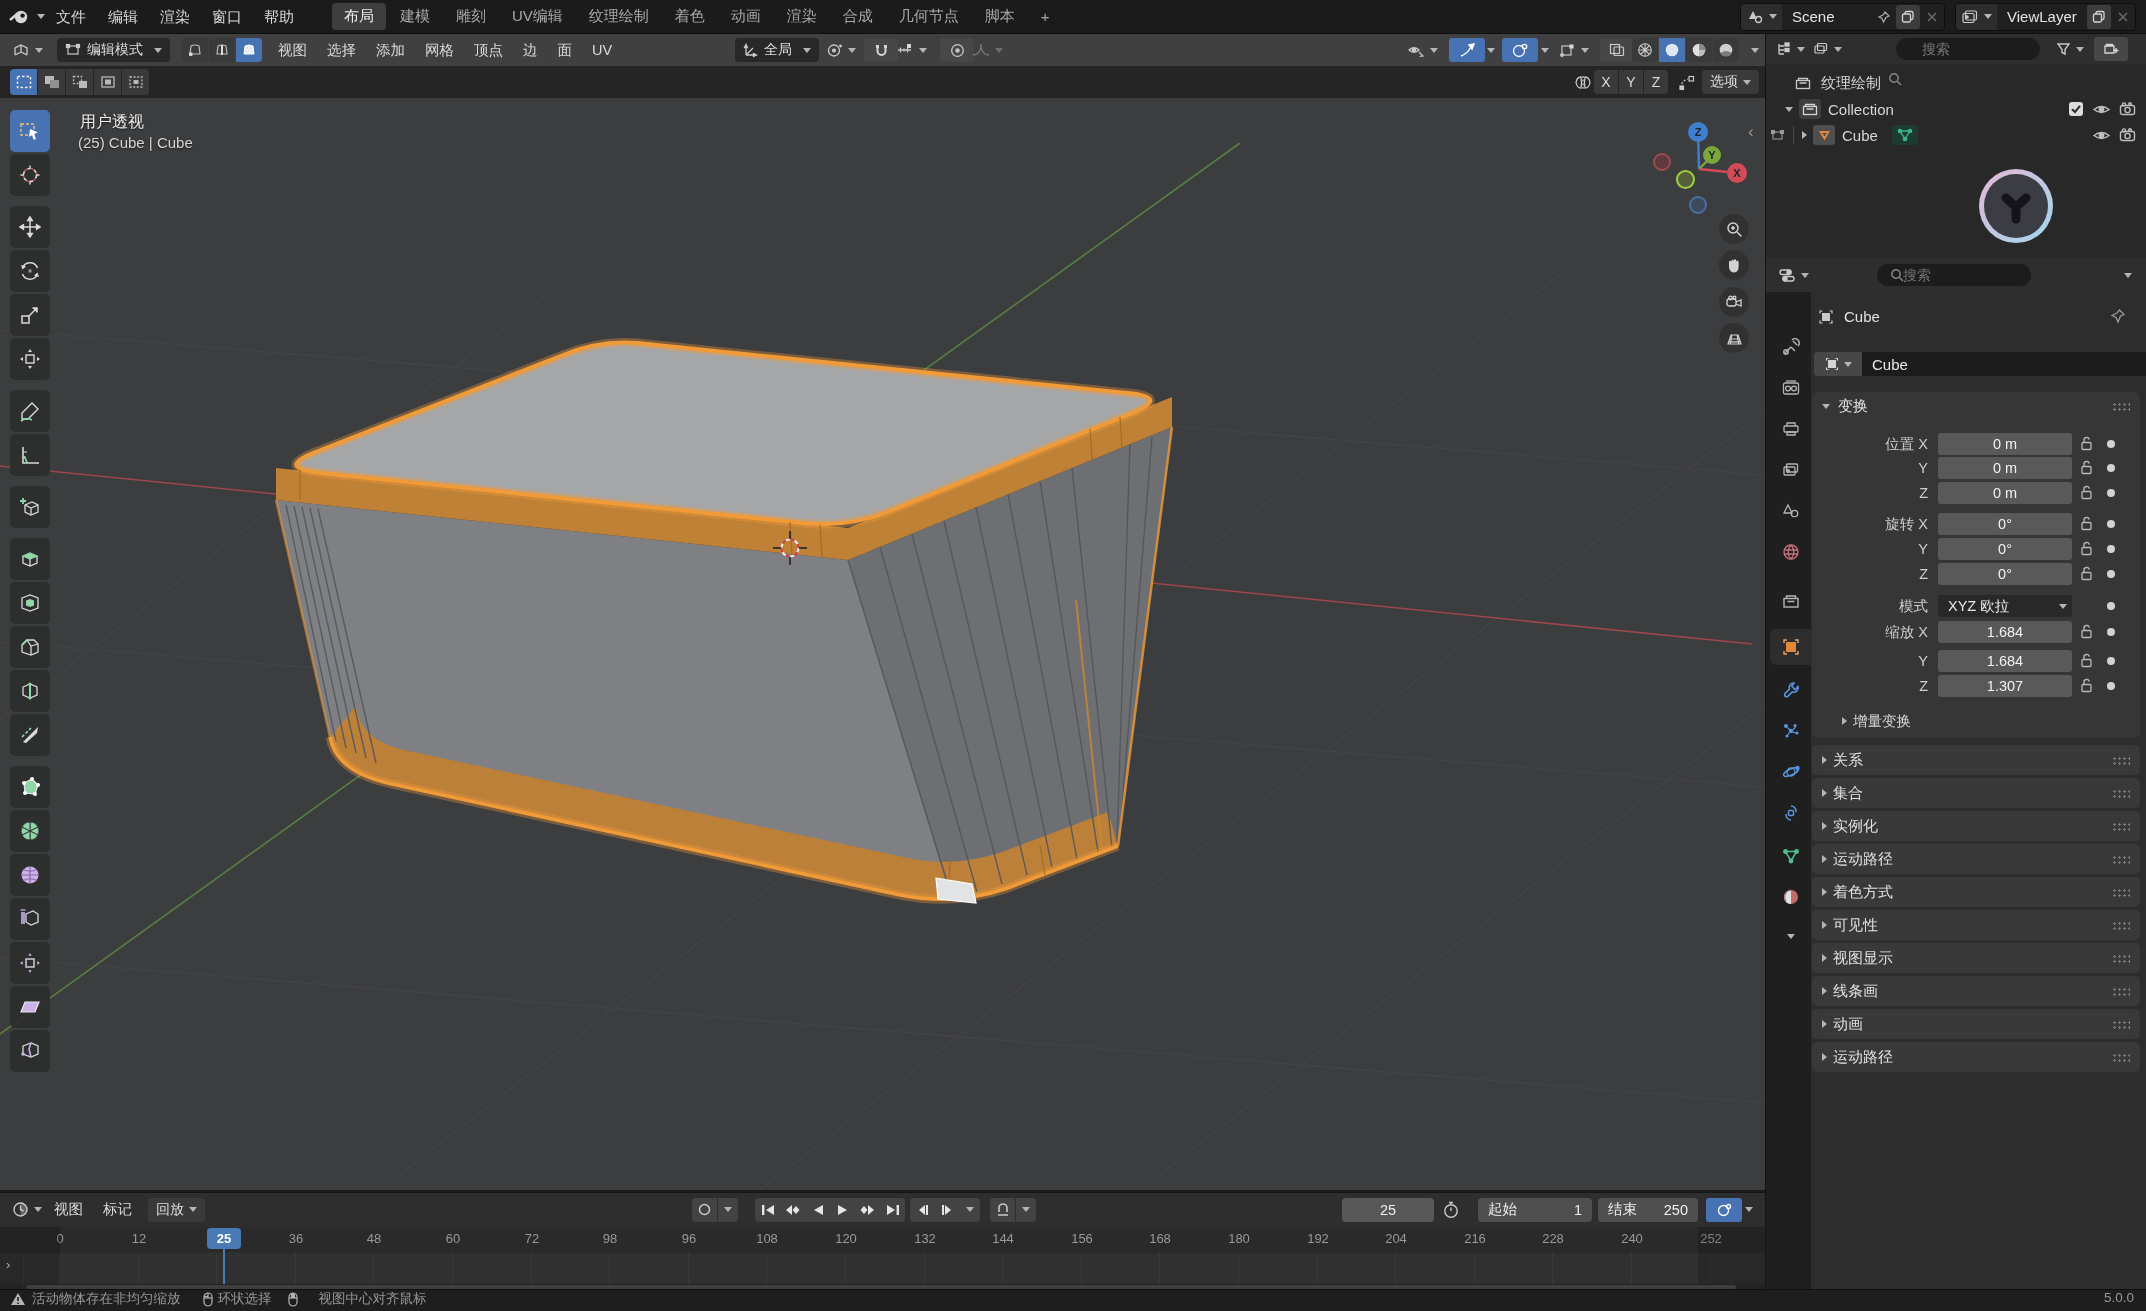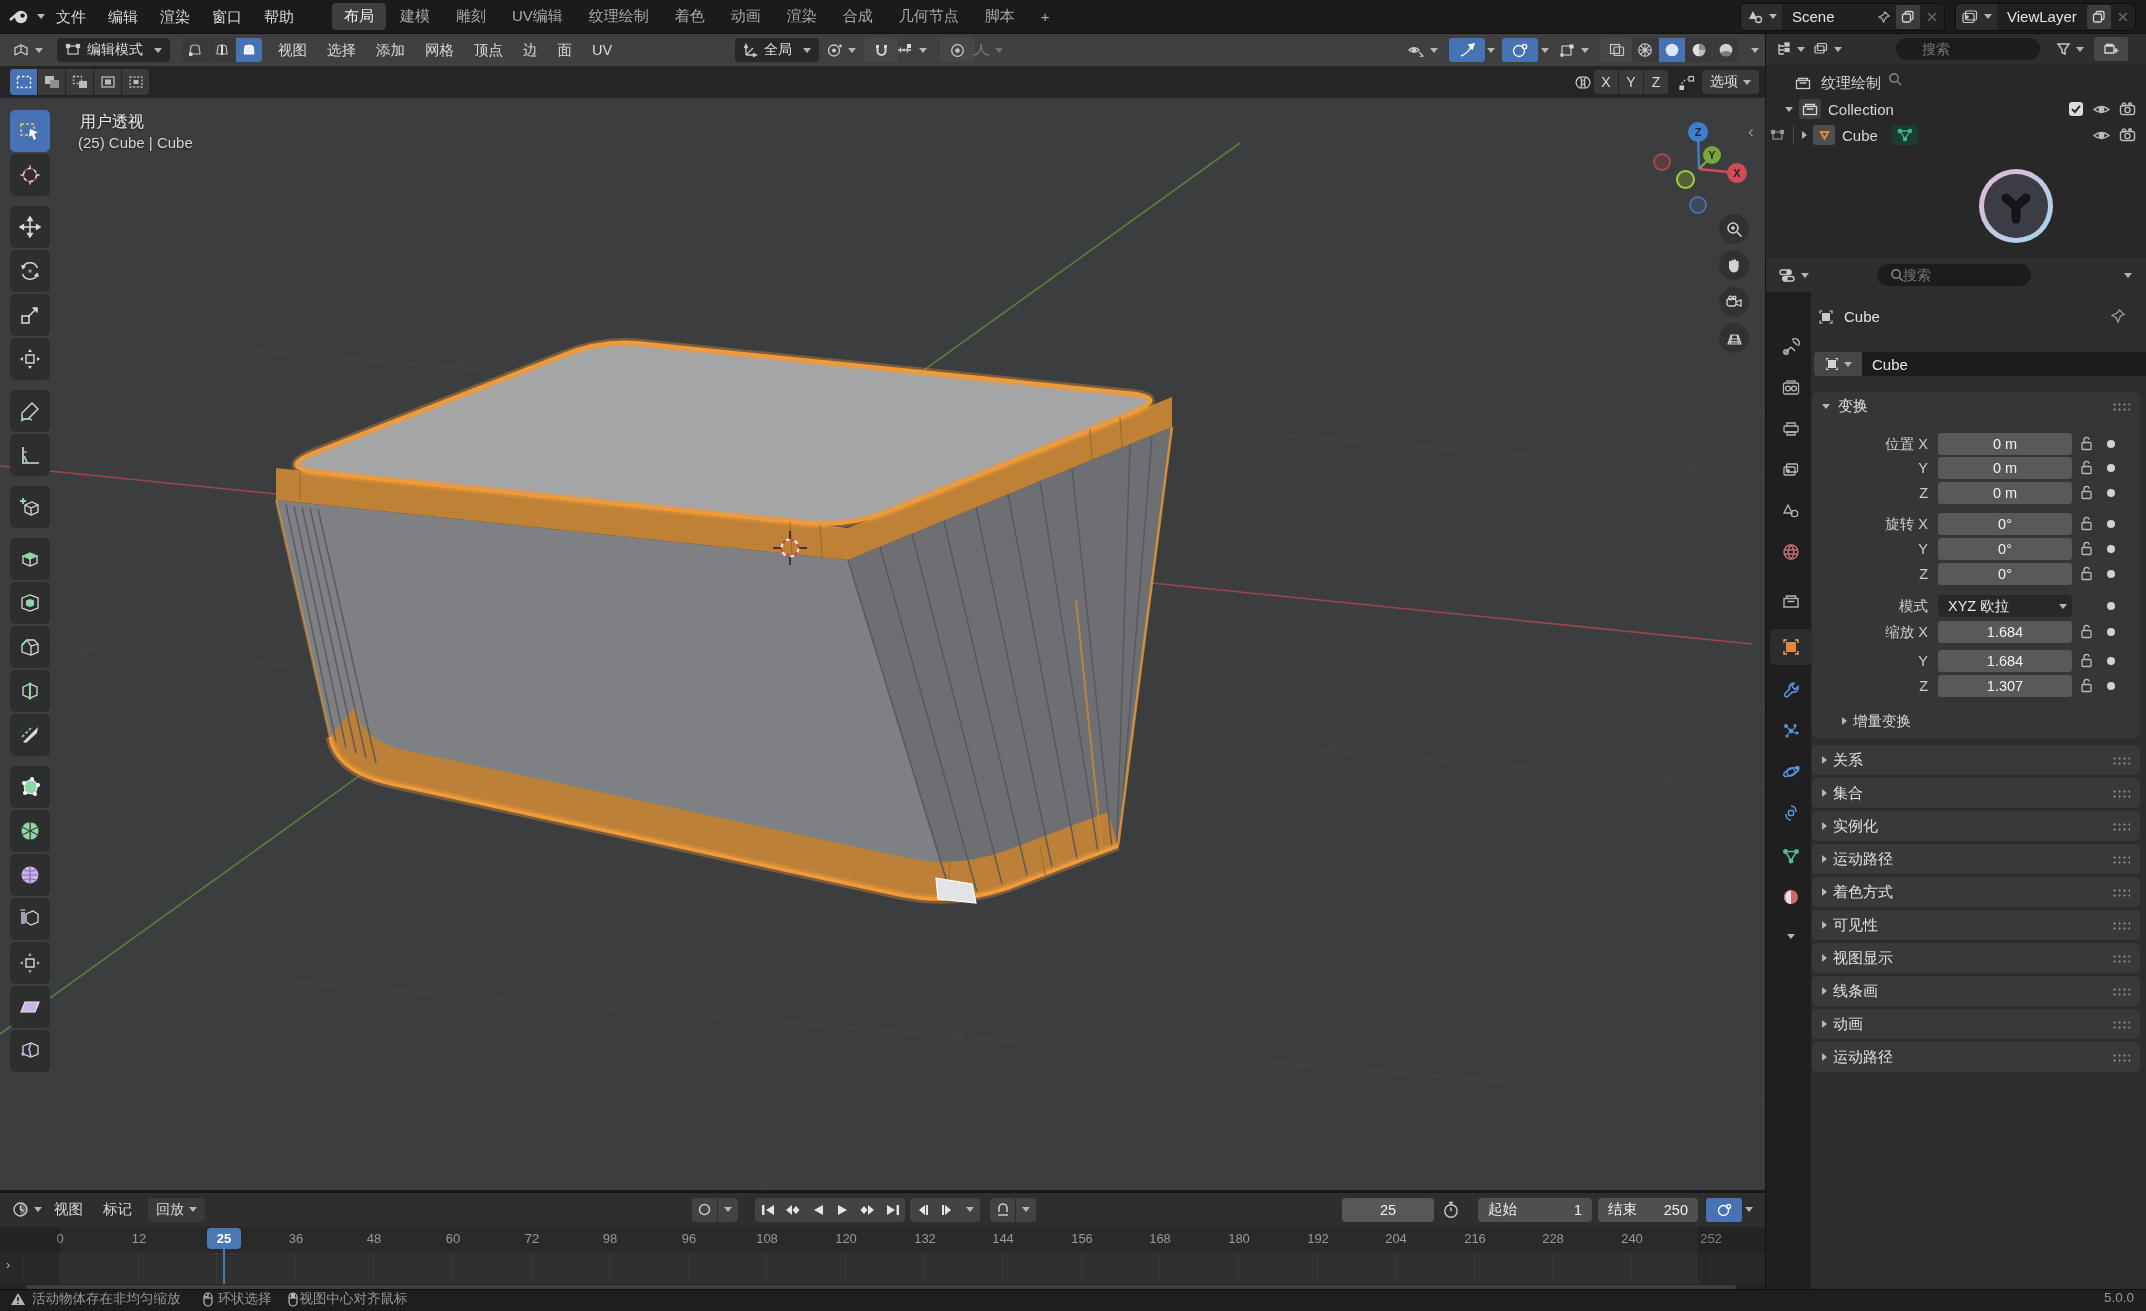--- a/index.html
+++ b/index.html
@@ -1260,16 +1260,16 @@
       </svg>
     <span style="margin-left:5px">环状选择</span>
   </span>
   <span style="margin-left:16px;display:flex;align-items:center">
     <svg width="10" height="15" viewBox="0 0 10 15" fill="none" stroke="#b5b5b5" stroke-width="1.2">
         <rect x="1" y="1" width="8" height="13" rx="4"></rect>
         <path d="M5 1 V6"></path>
         <path d="M1 6 H9"></path>
         <rect x="3.5" y="2" width="3" height="3.5" fill="#b5b5b5"></rect>
       </svg>
-    <span style="margin-left:2px">视图中心对齐鼠标</span>
+    <span style="margin-left:21px">视图中心对齐鼠标</span>
   </span>
   <span style="margin-left:auto;margin-right:12px">5.0.0</span>
 </div>
 
 </body></html>

